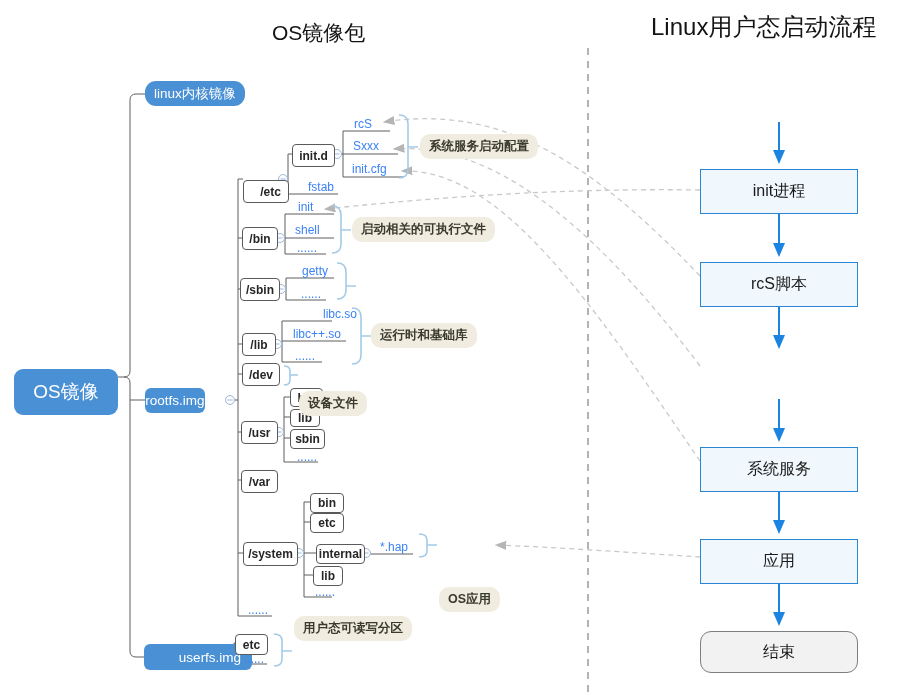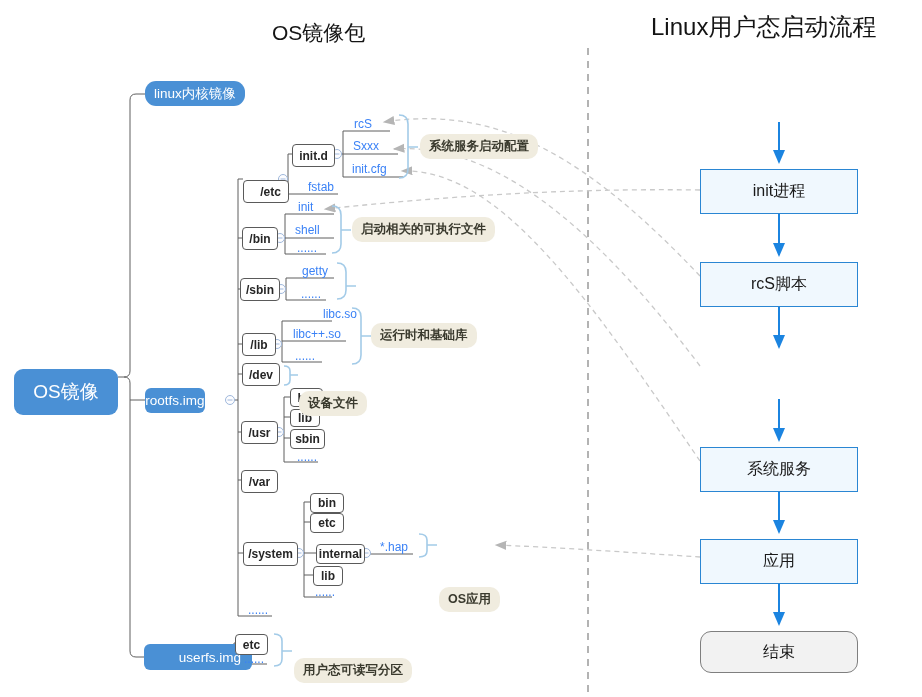--- a/index.html
+++ b/index.html
@@ -203,21 +203,21 @@
   <div class="ntext" style="left:315px;top:585px;">......</div>
   <div class="ntext" style="left:248px;top:603px;">......</div>
   <div class="ntext" style="left:380px;top:540px;">*.hap</div>
   <div class="ntext" style="left:244px;top:652px;">......</div>
 
   <div class="tag" style="left:420px;top:134px;">系统服务启动配置</div>
   <div class="tag" style="left:352px;top:217px;">启动相关的可执行文件</div>
   <div class="tag" style="left:371px;top:323px;">运行时和基础库</div>
   <div class="tag" style="left:299px;top:363px;margin-top:28px;">设备文件</div>
   <div class="tag" style="left:439px;top:563px;margin-top:24px;">OS应用</div>
-  <div class="tag" style="left:294px;top:658px;">用户态可读写分区</div>
+  <div class="tag" style="left:294px;top:616px;">用户态可读写分区</div>
 
   <div class="flow-box" style="top:169px;">init进程</div>
   <div class="flow-box" style="top:262px;">rcS脚本</div>
   <div class="flow-box" style="top:447px;">系统服务</div>
   <div class="flow-box flow-terminal" style="top:631px;height:42px;">结束</div>
   <div class="flow-box" style="top:539px;">应用</div>
 
 </div>
 
 </body></html>

